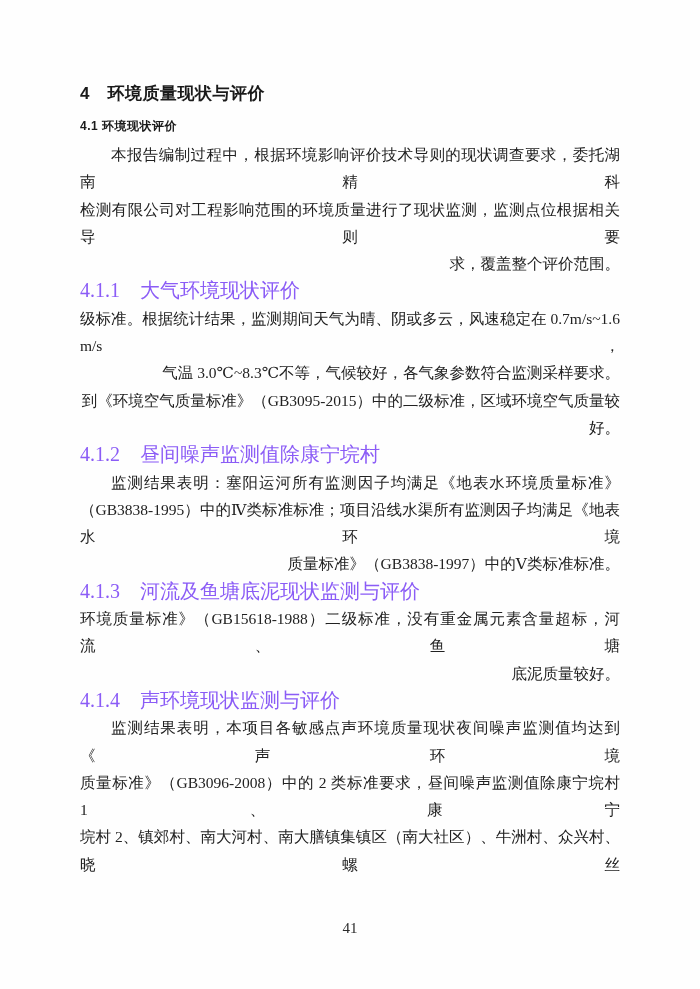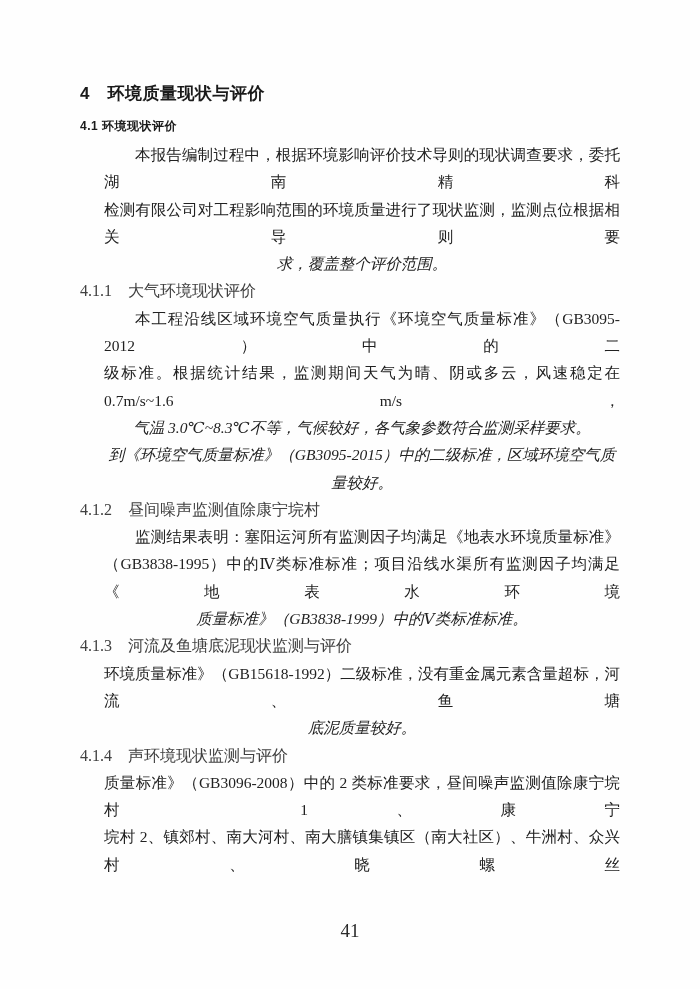--- a/index.html
+++ b/index.html
@@ -33,79 +33,78 @@
   }
   .h2 {
     font-family: "Liberation Sans", "DejaVu Sans", sans-serif;
     font-weight: 700;
     font-size: 12px;
     line-height: 30px;
     color: #1a1a1a;
     letter-spacing: 0.5px;
   }
   .h3 {
-    font-size: 16px;
+    font-size: 20px;
     line-height: 27.3px;
-    color: #404040;
+    color: #8b5cf6;
   }
   .para { width: 100%; }
   .line {
     font-size: 15.5px;
     line-height: 27.3px;
     white-space: pre-wrap;
-    margin-left: 24px;
   }
   .line.indent { text-indent: 31px; }
   .line.fill {
     text-align: justify;
     text-align-last: justify;
   }
-  .line.end { text-align: center; font-style: italic; }
+  .line.end { text-align: right; }
   .page-number {
     position: absolute;
     top: 920px;
     left: 0;
     width: 100%;
     text-align: center;
-    font-size: 19px;
+    font-size: 15px;
     color: #2a2a2a;
   }
 </style>
 </head>
 <body>
 
 <div class="page">
   <main class="content" id="doc-content">
       <div class="h1">4　环境质量现状与评价</div>
       <div class="h2">4.1 环境现状评价</div>
       <div class="para">
         <div class="line indent fill">本报告编制过程中，根据环境影响评价技术导则的现状调查要求，委托湖南精科</div>
         <div class="line fill">检测有限公司对工程影响范围的环境质量进行了现状监测，监测点位根据相关导则要</div>
         <div class="line end">求，覆盖整个评价范围。</div>
       </div>
       <div class="h3">4.1.1　大气环境现状评价</div>
       <div class="para">
-        <div class="line indent fill">本工程沿线区域环境空气质量执行《环境空气质量标准》（GB3095-2012）中的二</div>
         <div class="line fill">级标准。根据统计结果，监测期间天气为晴、阴或多云，风速稳定在 0.7m/s~1.6 m/s，</div>
         <div class="line end">气温 3.0℃~8.3℃不等，气候较好，各气象参数符合监测采样要求。</div>
       </div>
       <div class="para">
         <div class="line end">到《环境空气质量标准》（GB3095-2015）中的二级标准，区域环境空气质量较好。</div>
       </div>
       <div class="h3">4.1.2　昼间噪声监测值除康宁垸村</div>
       <div class="para">
         <div class="line indent fill">监测结果表明：塞阳运河所有监测因子均满足《地表水环境质量标准》</div>
         <div class="line fill">（GB3838-1995）中的Ⅳ类标准标准；项目沿线水渠所有监测因子均满足《地表水环境</div>
-        <div class="line end">质量标准》（GB3838-1999）中的Ⅴ类标准标准。</div>
+        <div class="line end">质量标准》（GB3838-1997）中的Ⅴ类标准标准。</div>
       </div>
       <div class="h3">4.1.3　河流及鱼塘底泥现状监测与评价</div>
       <div class="para">
-        <div class="line fill">环境质量标准》（GB15618-1992）二级标准，没有重金属元素含量超标，河流、鱼塘</div>
+        <div class="line fill">环境质量标准》（GB15618-1988）二级标准，没有重金属元素含量超标，河流、鱼塘</div>
         <div class="line end">底泥质量较好。</div>
       </div>
       <div class="h3">4.1.4　声环境现状监测与评价</div>
       <div class="para">
+        <div class="line indent fill">监测结果表明，本项目各敏感点声环境质量现状夜间噪声监测值均达到《声环境</div>
         <div class="line fill">质量标准》（GB3096-2008）中的 2 类标准要求，昼间噪声监测值除康宁垸村 1、康宁</div>
         <div class="line fill">垸村 2、镇郊村、南大河村、南大膳镇集镇区（南大社区）、牛洲村、众兴村、晓螺丝</div>
       </div>
     </main>
   <div class="page-number">41</div>
 </div>
 
 </body></html>

